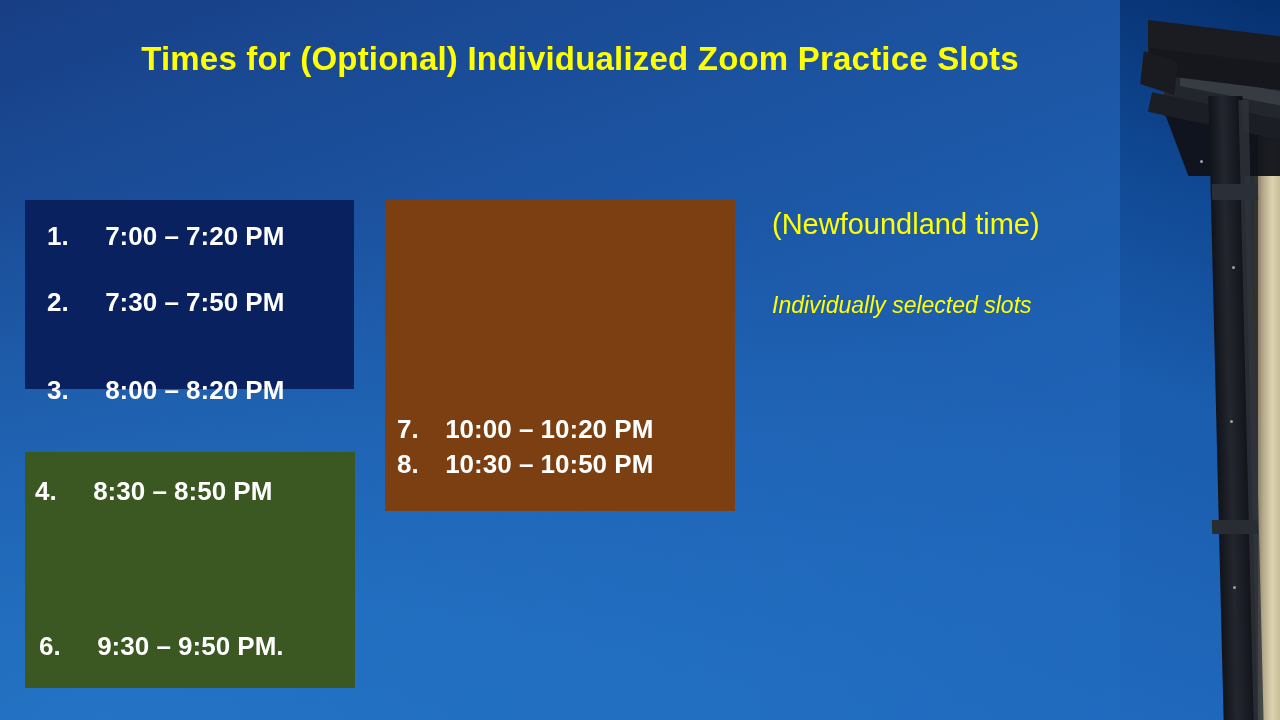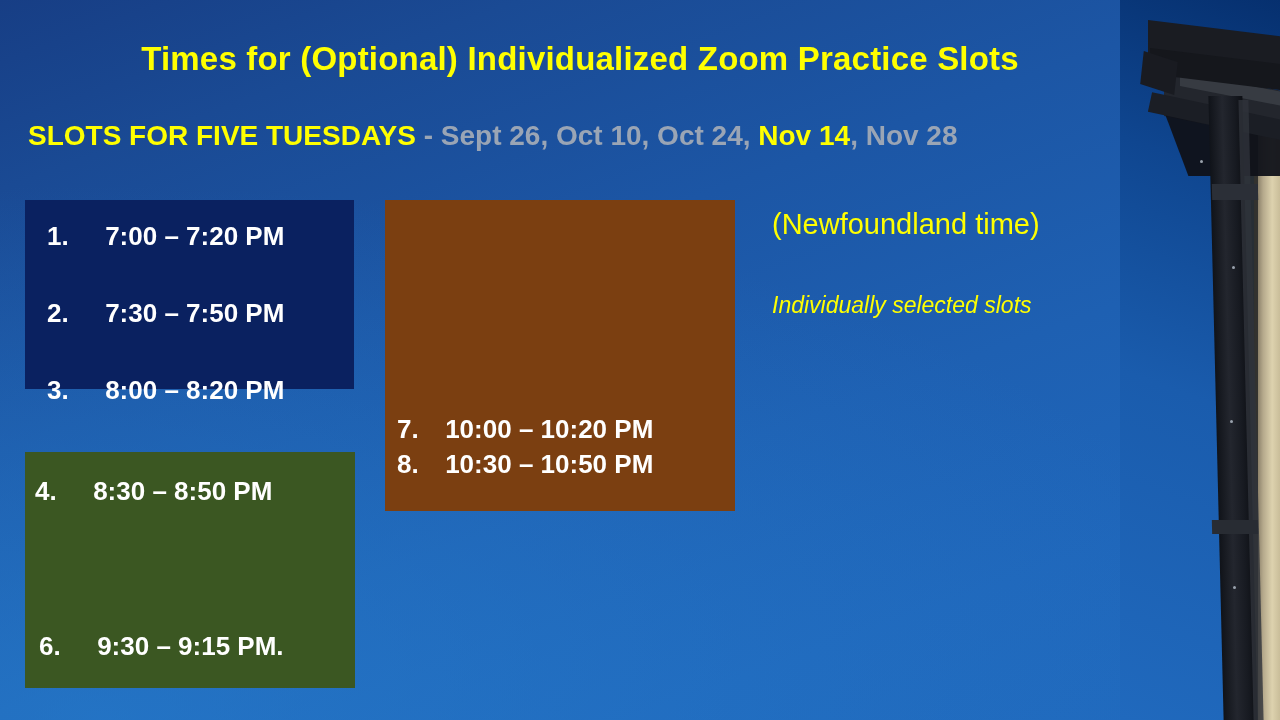--- a/index.html
+++ b/index.html
@@ -275,54 +275,49 @@
     <div class="joint"></div>
     <div class="joint2"></div>
     <div class="screw" style="left:112px; top:266px;"></div>
     <div class="screw" style="left:110px; top:420px;"></div>
     <div class="screw" style="left:113px; top:586px;"></div>
     <div class="screw" style="left:80px; top:160px;"></div>
   </div>
 
   <div class="title">Times for (Optional) Individualized Zoom Practice Slots</div>
 
-  <div class="subtitle">
-    <span class="hl">SLOTS FOR FIVE TUESDAYS</span>
-    <span class="dim">-  Sept 26, Oct 10, Oct 24,</span>
-    <span class="hl">Nov 14</span><span class="dim">, Nov 28</span>
-  </div>
 
   <div class="box box-navy">
     <div class="slot-row" style="left:22px; top:21px;">
       <span class="num">1.</span>
       <span style="display:inline-block;width:22px;"></span>
       <span>7:00 – 7:20 PM</span>
     </div>
-    <div class="slot-row" style="left:22px; top:98px;">
+    <div class="slot-row" style="left:22px; top:87px;">
       <span class="num">2.</span>
       <span style="display:inline-block;width:22px;"></span>
       <span>7:30 – 7:50 PM</span>
     </div>
     <div class="slot-row" style="left:22px; top:175px;">
       <span class="num">3.</span>
       <span style="display:inline-block;width:22px;"></span>
       <span>8:00 – 8:20 PM</span>
     </div>
   </div>
 
   <div class="box box-green">
     <div class="slot-row" style="left:10px; top:24px;">
       <span class="num">4.</span>
       <span style="display:inline-block;width:22px;"></span>
       <span>8:30 –  8:50 PM</span>
     </div>
     <div class="slot-row" style="left:14px; top:179px;">
       <span class="num">6.</span>
       <span style="display:inline-block;width:22px;"></span>
-      <span>9:30 – 9:15 PM.</span>
+      <span>9:30 – 9:50 PM.</span>
     </div>
   </div>
 
   <div class="box box-brown">
     <div class="slot-row" style="left:12px; top:172px;margin-top:42px;">
       <span class="num">7.</span>
       <span style="display:inline-block;width:12px;"></span>
       <span>10:00 – 10:20 PM</span>
     </div>
     <div class="slot-row" style="left:12px; top:249px;">

